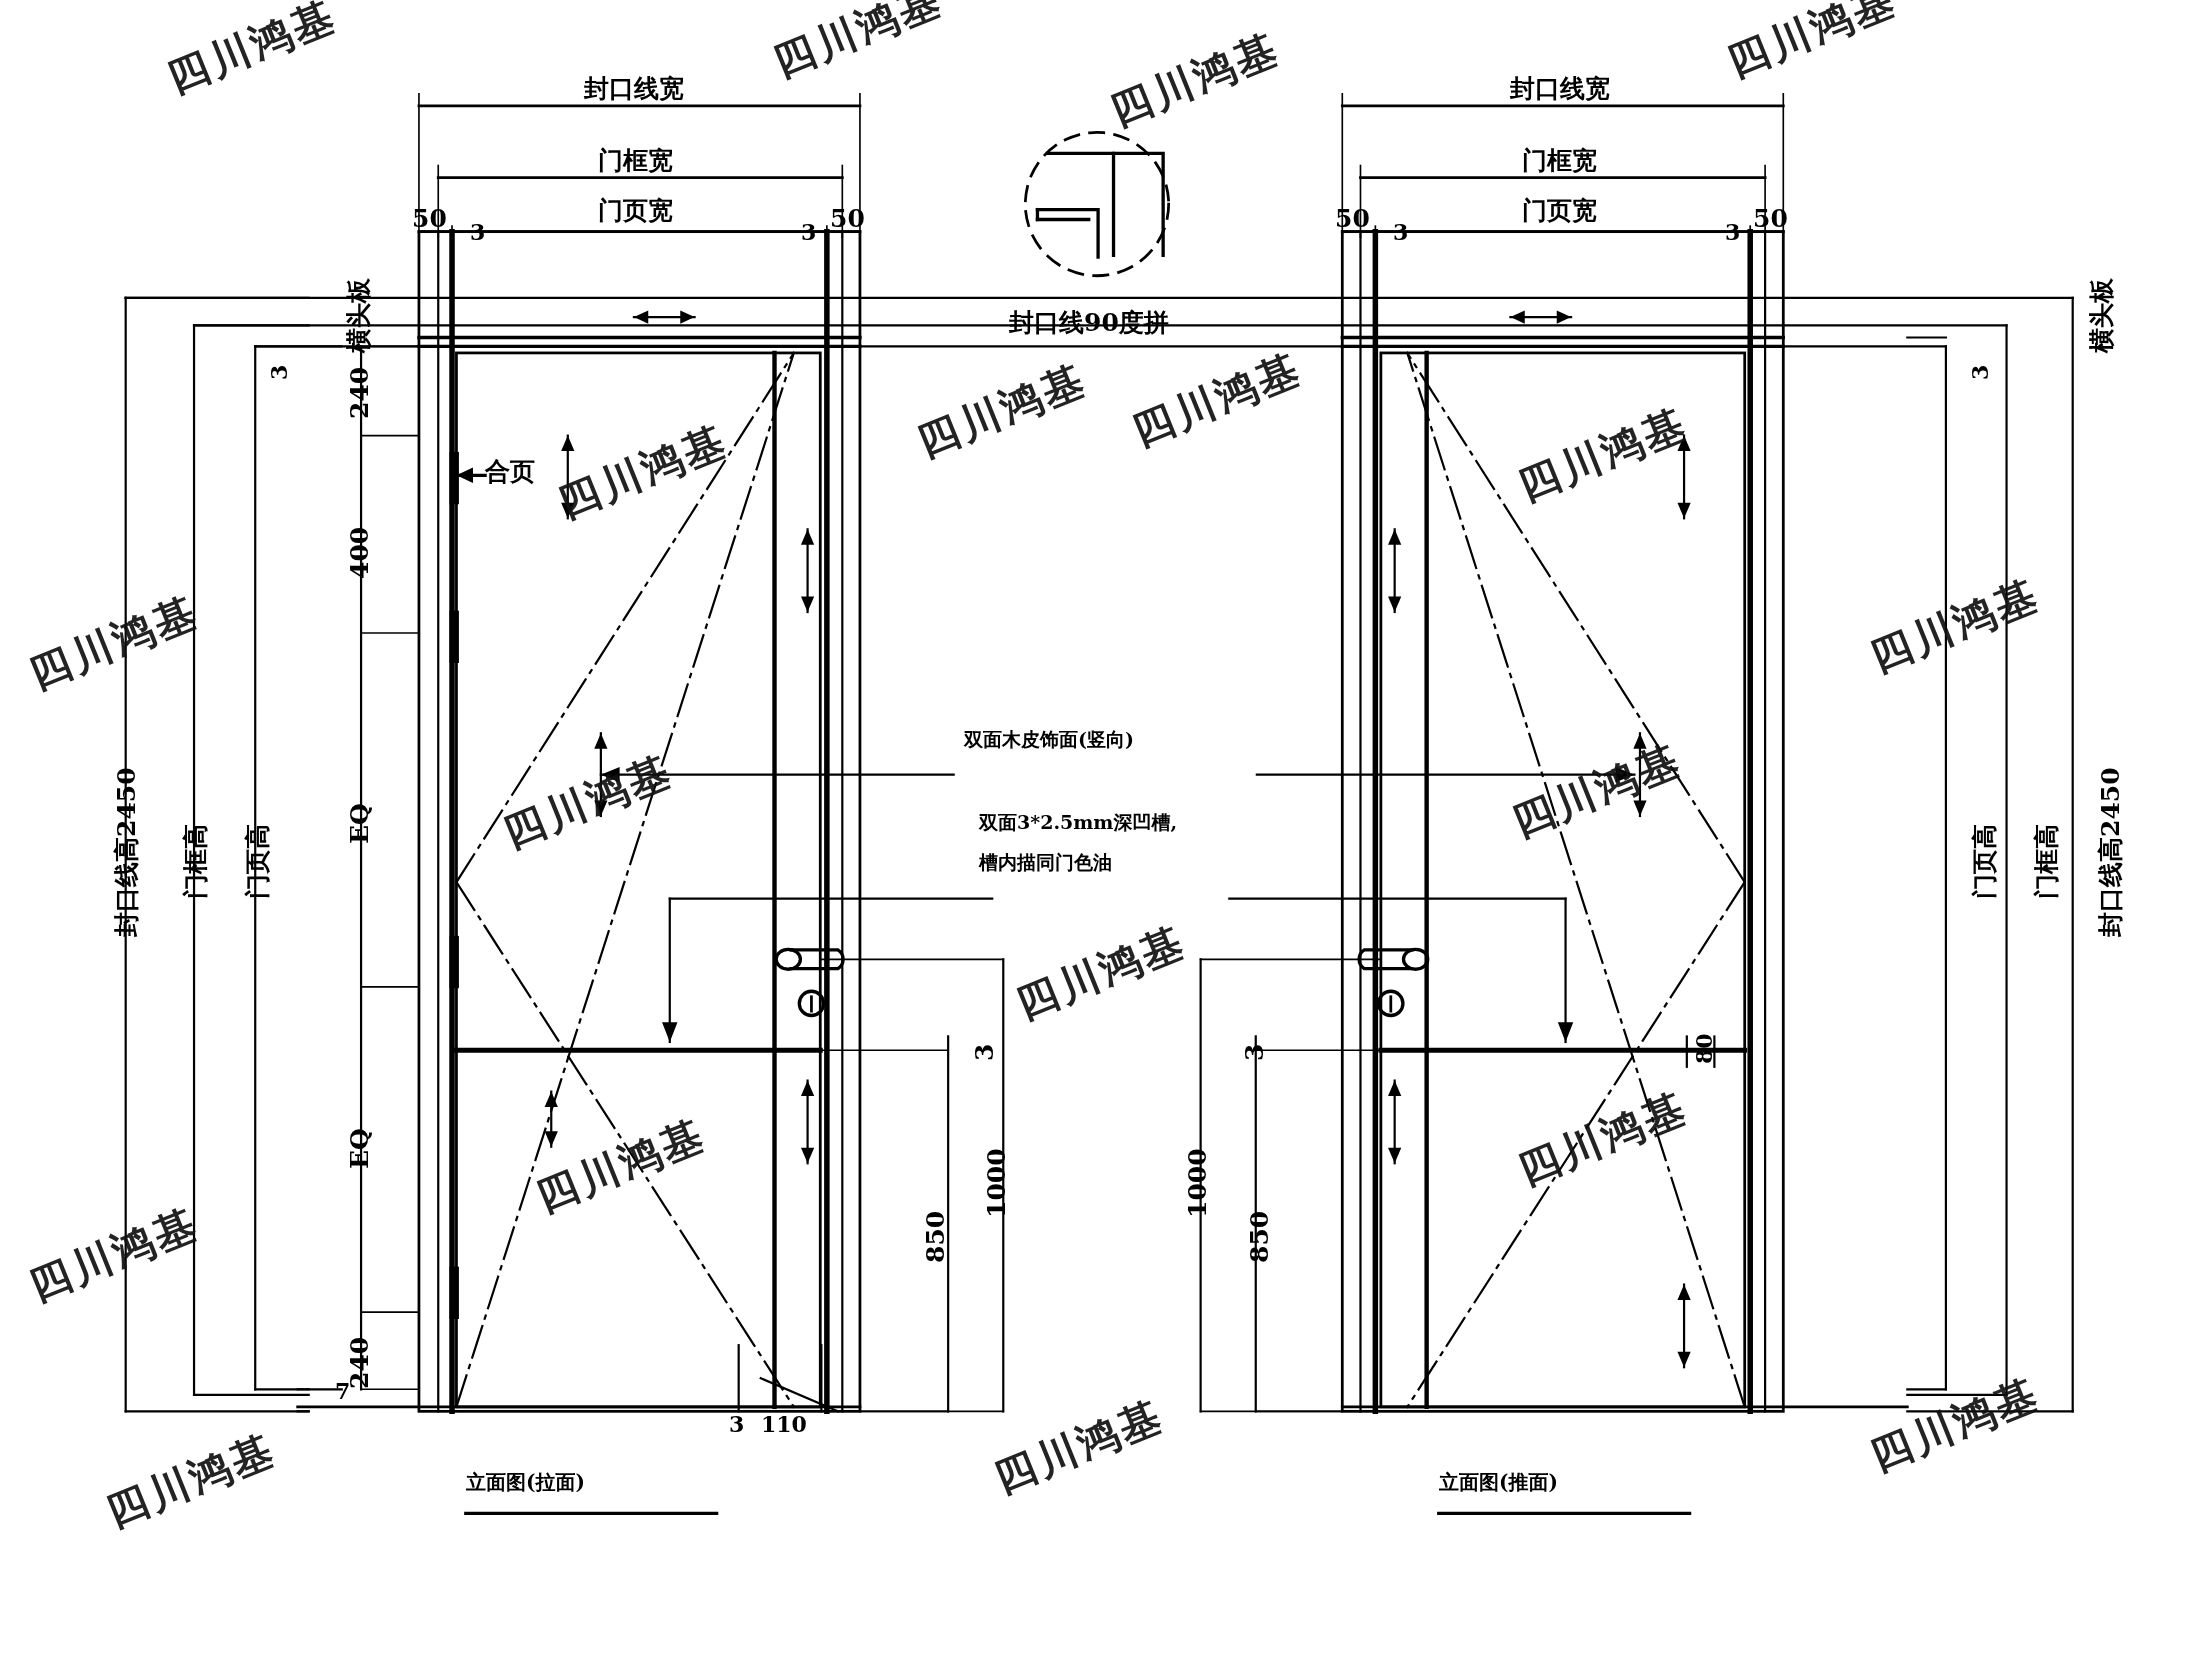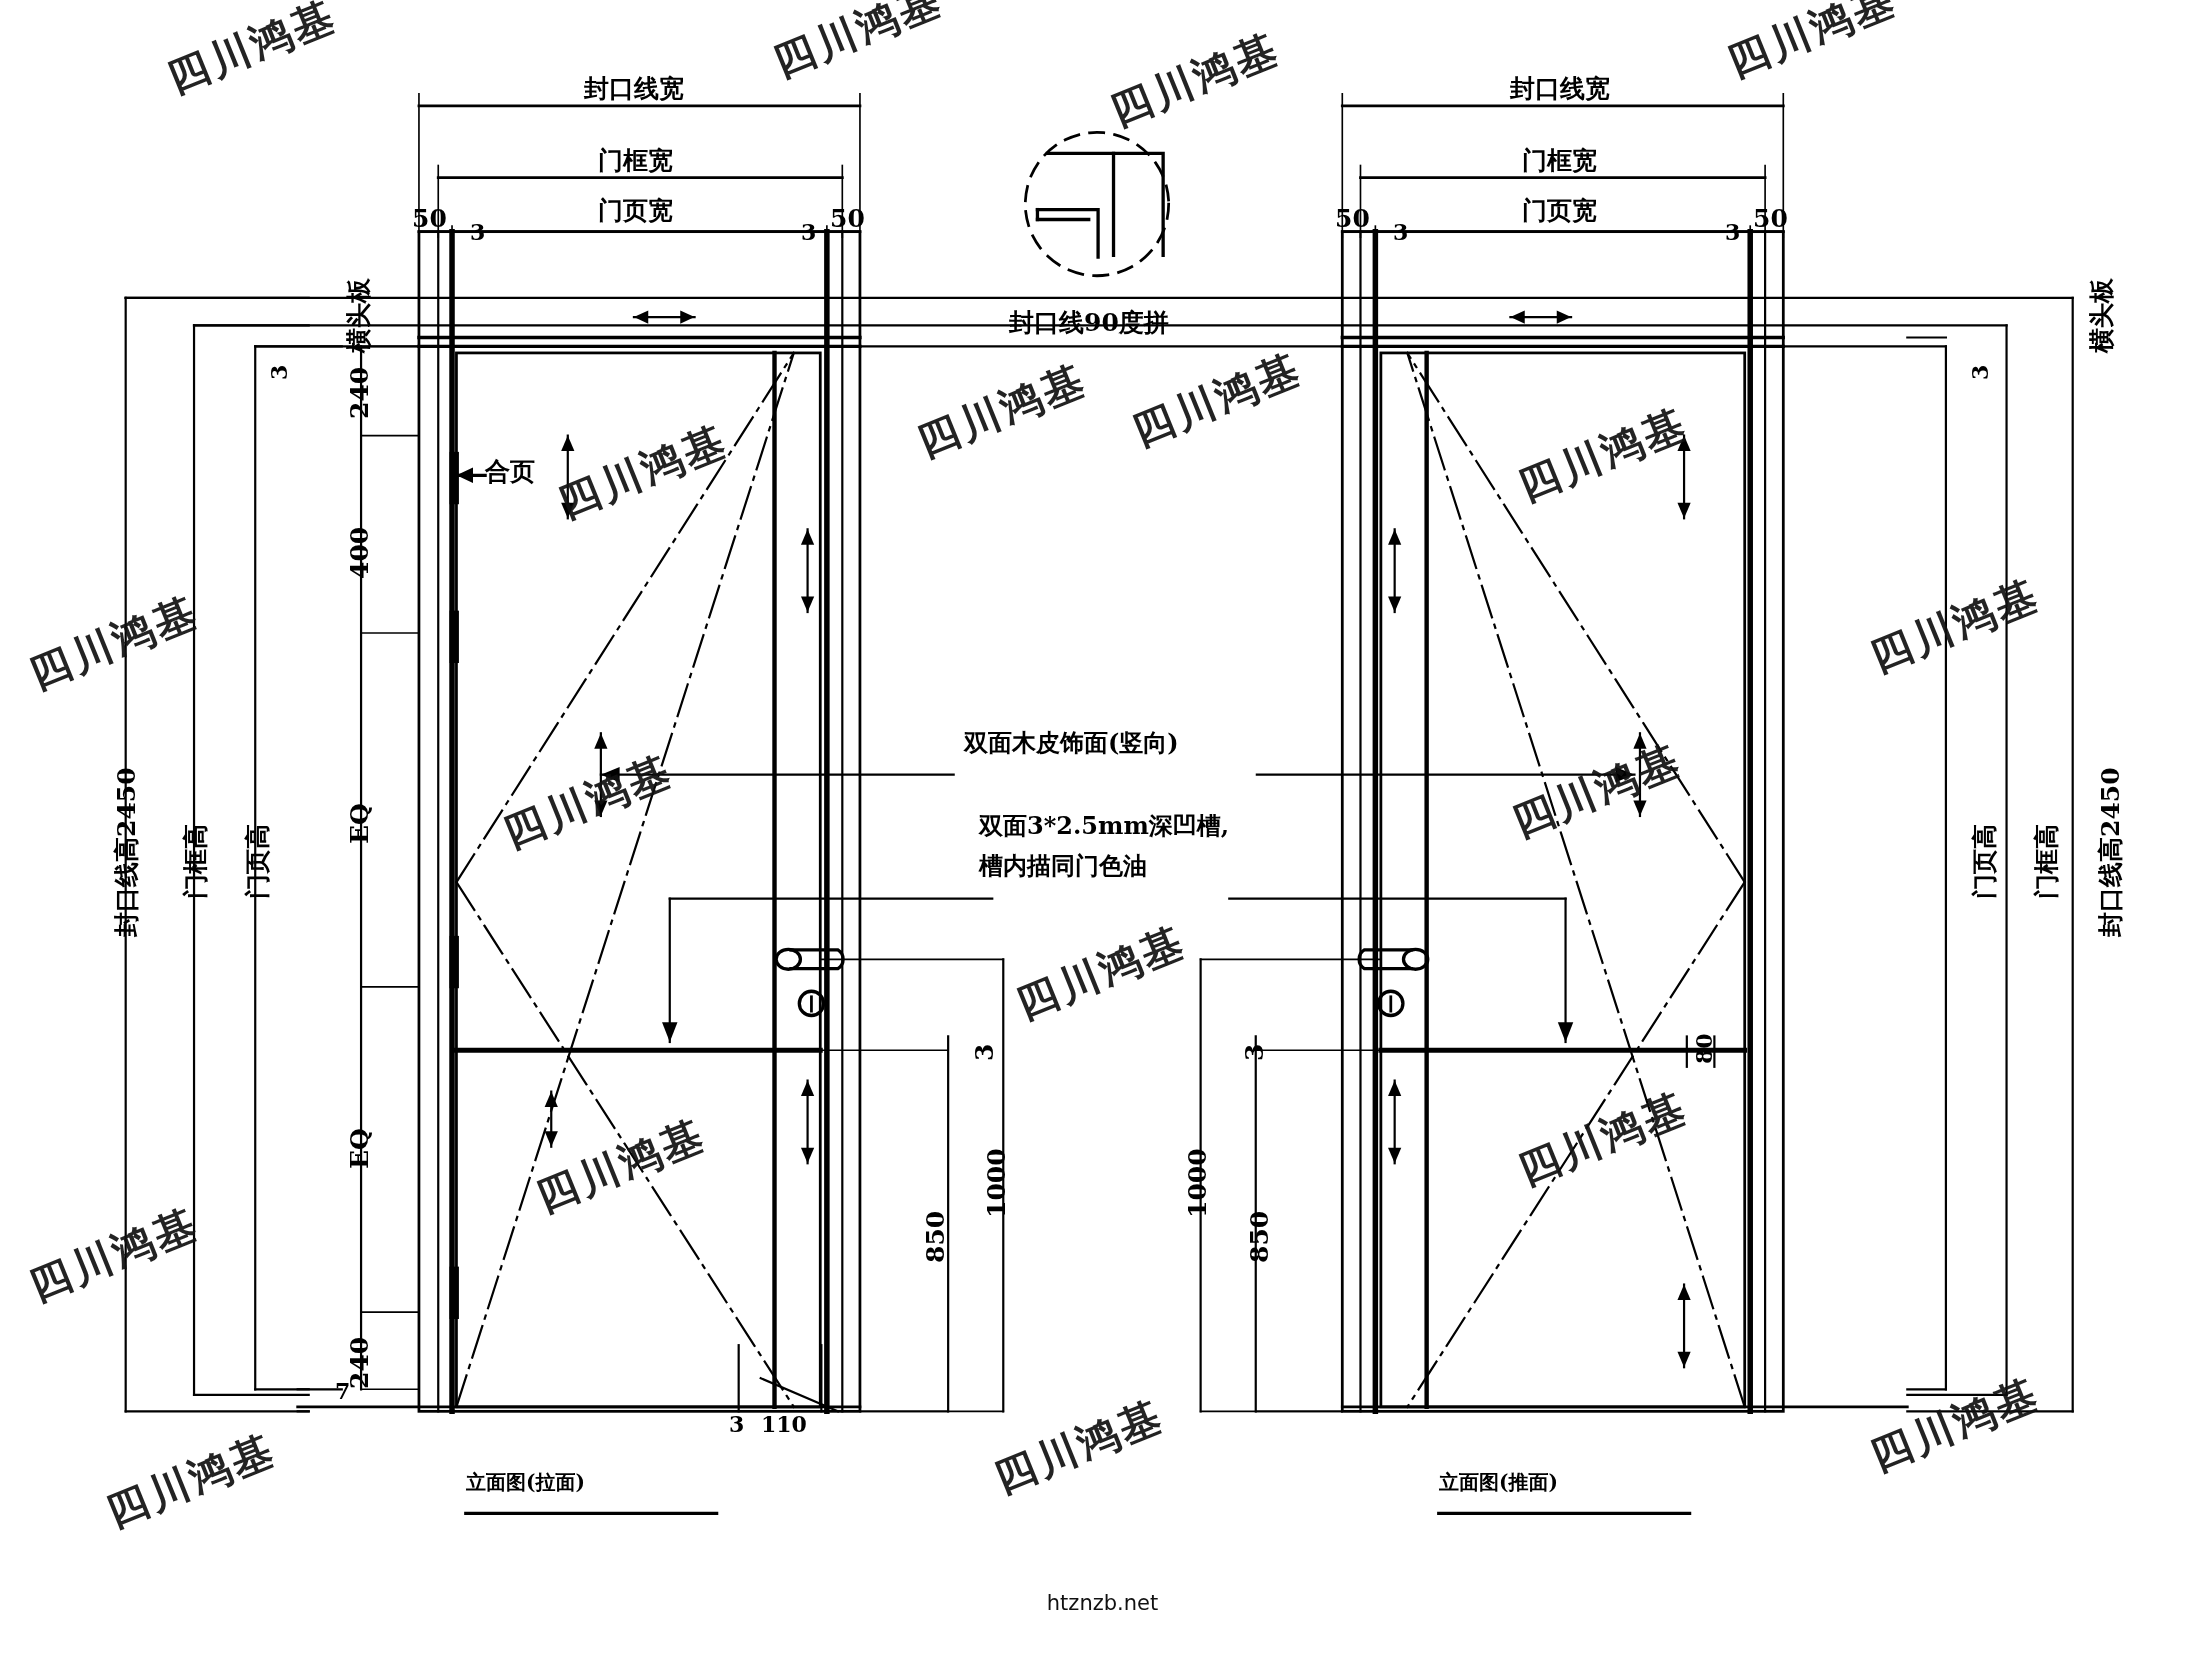--- a/index.html
+++ b/index.html
@@ -9,21 +9,21 @@
   .wm{position:absolute;color:#111;font-family:"DejaVu Serif","Liberation Serif",serif;
       font-weight:700;white-space:nowrap;transform-origin:left top;
       transform:rotate(-22deg);font-size:41px;letter-spacing:3.3px;opacity:.92;}
   .txt{position:absolute;white-space:nowrap;color:#000;
        font-family:"DejaVu Serif","Liberation Serif",serif;font-weight:700;}
   .num{font-family:"DejaVu Serif","Liberation Serif",serif;font-weight:700;}
   .vert{transform-origin:left top;transform:rotate(-90deg);}
   .site{position:absolute;left:0;width:2205px;text-align:center;font-size:21px;
         font-family:"DejaVu Sans","Liberation Sans",sans-serif;color:#111;font-weight:400;}
   .ttl{font-size:20px;}
-  .note{font-size:24px;}
+  .note{font-size:19px;}
   .dim{font-size:25px;}
   .dimS{font-size:22px;}
 </style>
 </head>
 <body>
 
 <div id="stage">
 
   <svg class="layer" viewBox="0 0 4000 3000">
     <g stroke="#000" fill="none" stroke-linecap="square">
@@ -318,16 +318,15 @@
   <div class="txt dim vert" style="left:2085px;top:353px;">横头板</div>
   <div class="txt dimS vert num" style="left:1967px;top:380px;">3</div>
 
   <div class="txt dim vert num" style="left:1240px;top:1061px;">3</div>
   <div class="txt dim vert num" style="left:1245px;top:1263px;">850</div>
   <div class="txt dim vert num" style="left:1183px;top:1218px;">1000</div>
   <div class="txt dimS vert num" style="left:1691px;top:1064px;">80</div>
 
   <div class="txt ttl" style="left:1439px;top:1469px;">立面图(推面)</div>
 
-  <div class="site" style="top:1591px;">htznzb.net</div>
 
 </div>
 
 
 </body></html>

